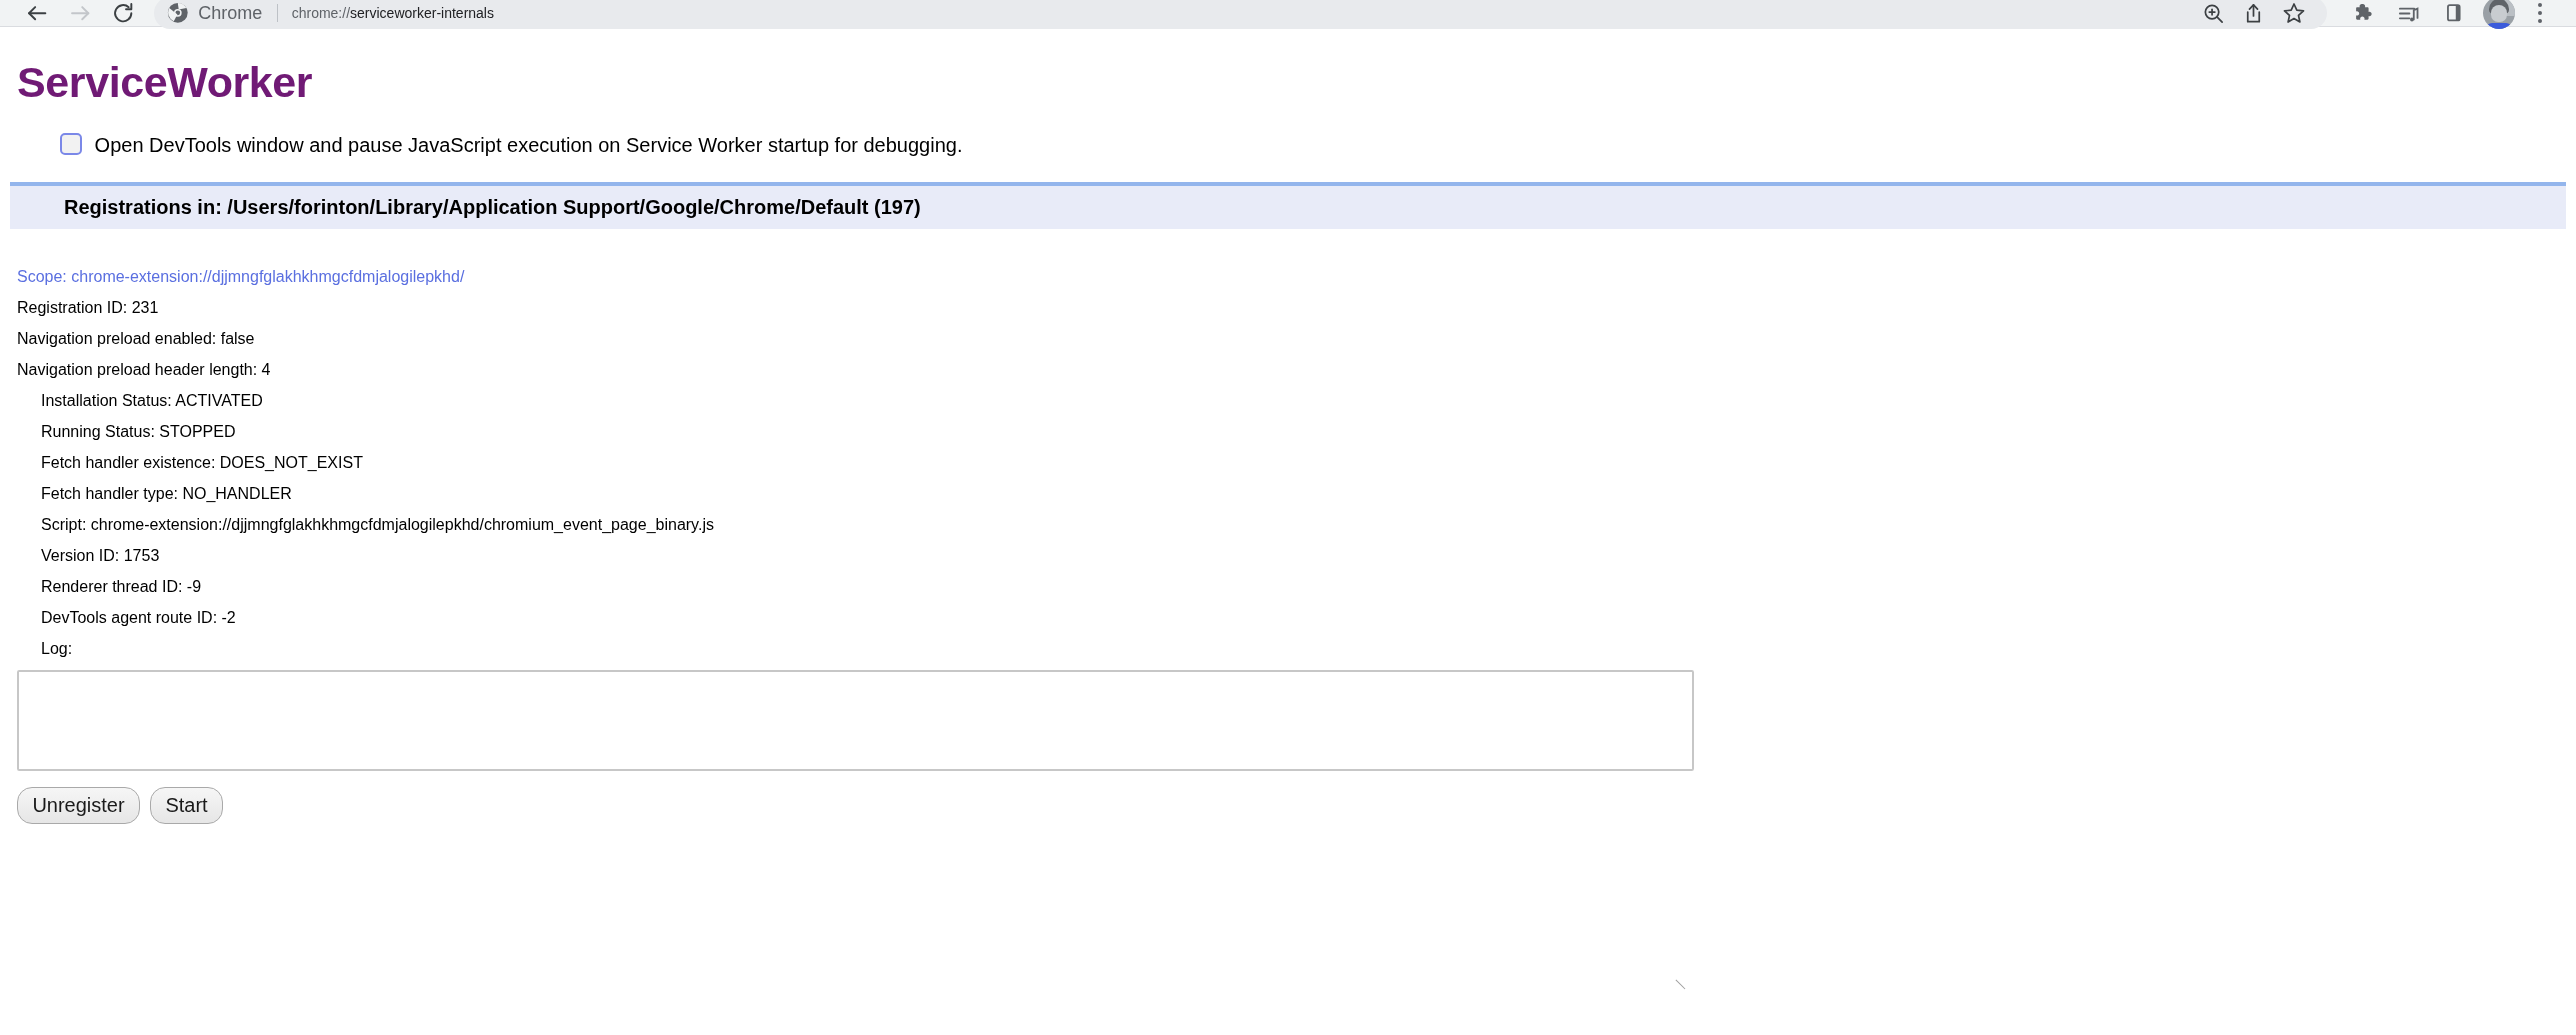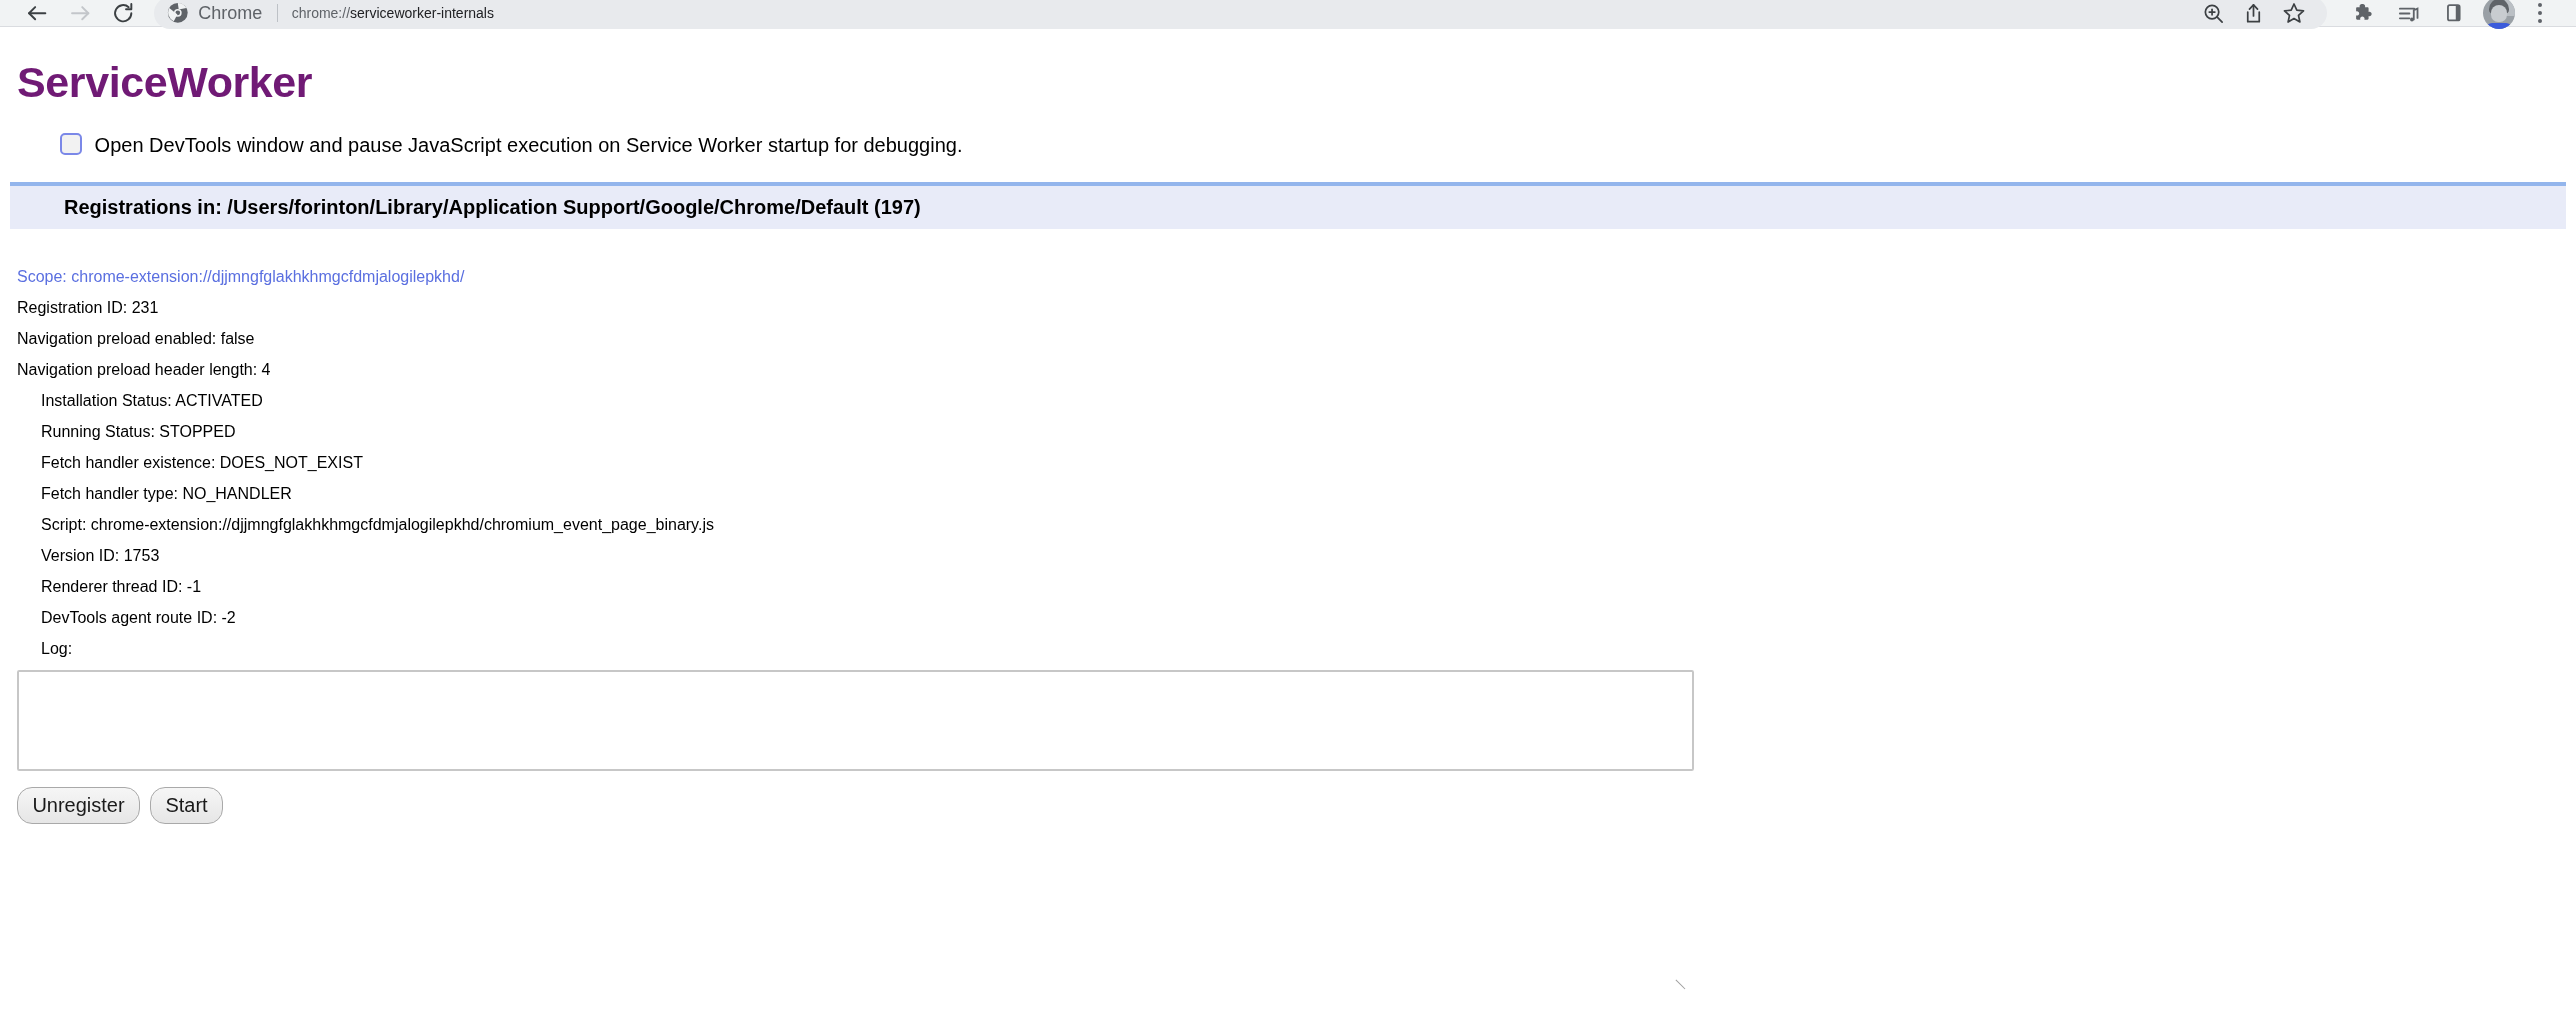--- a/index.html
+++ b/index.html
@@ -332,21 +332,21 @@
     <a href="#" id="scope-link">Scope: chrome-extension://djjmngfglakhkhmgcfdmjalogilepkhd/</a>
     <div class="reg-line">Registration ID: 231</div>
     <div class="reg-line">Navigation preload enabled: false</div>
     <div class="reg-line">Navigation preload header length: 4</div>
     <div class="reg-line indent">Installation Status: ACTIVATED</div>
     <div class="reg-line indent">Running Status: STOPPED</div>
     <div class="reg-line indent">Fetch handler existence: DOES_NOT_EXIST</div>
     <div class="reg-line indent">Fetch handler type: NO_HANDLER</div>
     <div class="reg-line indent">Script: chrome-extension://djjmngfglakhkhmgcfdmjalogilepkhd/chromium_event_page_binary.js</div>
     <div class="reg-line indent">Version ID: 1753</div>
-    <div class="reg-line indent">Renderer thread ID: -1</div>
+    <div class="reg-line indent">Renderer thread ID: -9</div>
     <div class="reg-line indent">DevTools agent route ID: -2</div>
     <div class="reg-line indent">Log:</div>
   </div>
 
   <textarea id="log-textarea" style=""></textarea>
   <span id="log-resize-handle">
       <span></span>
     </span>
 
   <div id="button-row">

